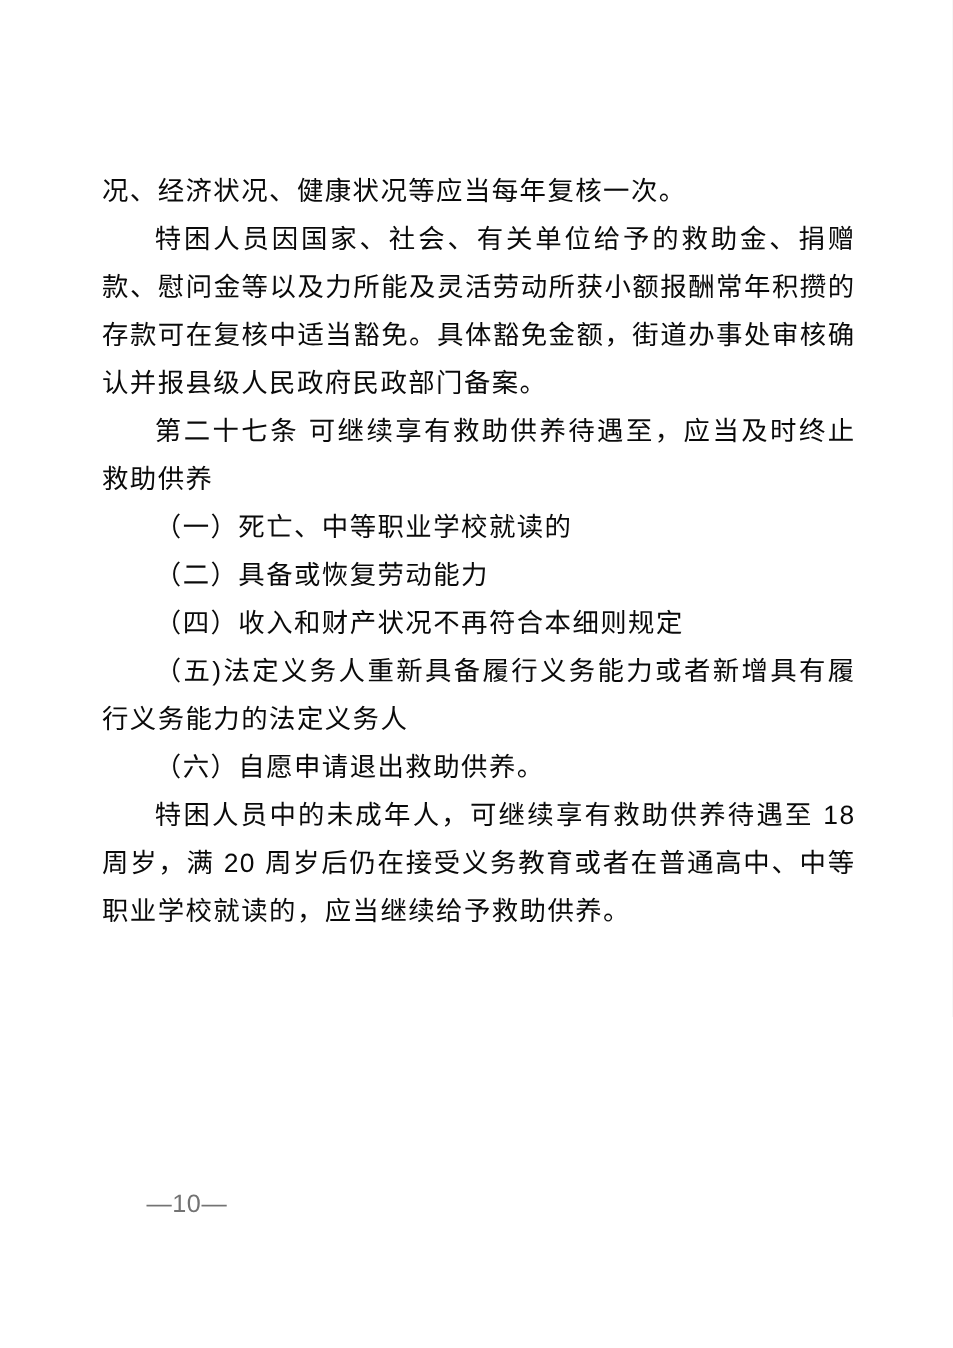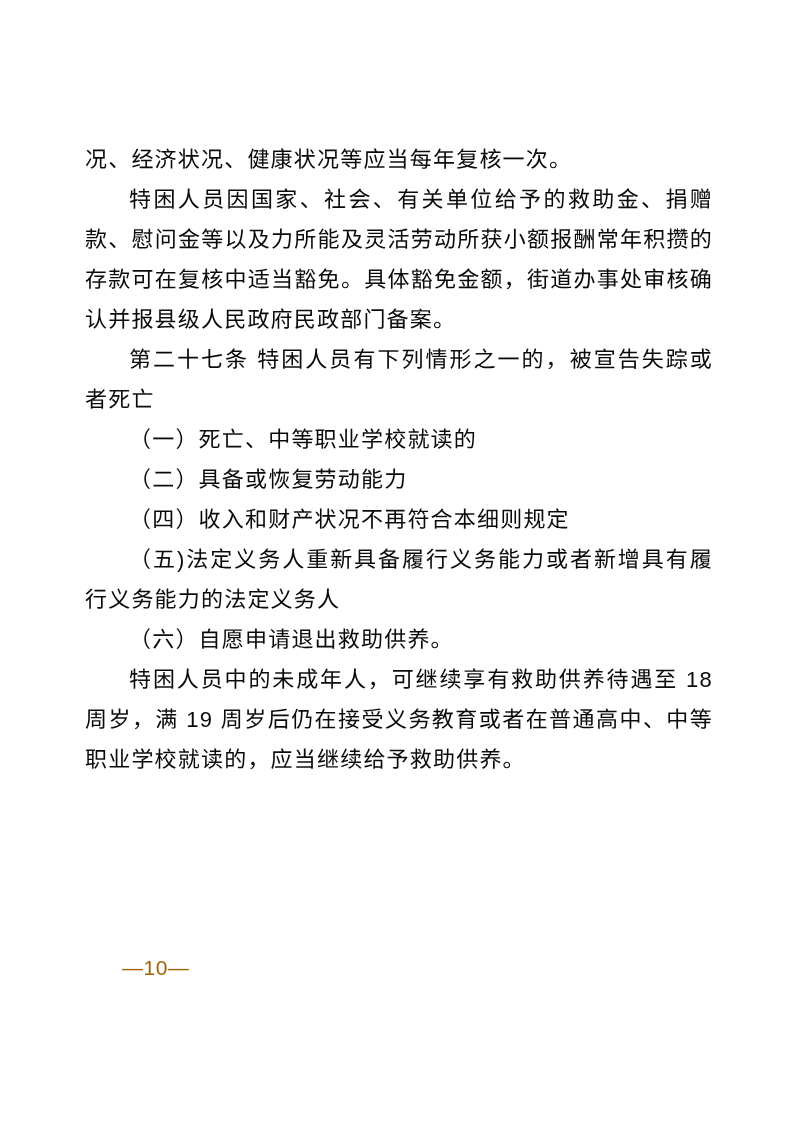--- a/index.html
+++ b/index.html
@@ -32,40 +32,40 @@
   .content p {
     margin: 0;
     padding: 0;
   }
   .content p.indent {
     text-indent: 2em;
   }
   .page-footer {
     position: absolute;
     left: 122px;
-    top: 954px;
+    top: 990px;
     font-size: 21px;
     line-height: 28px;
     letter-spacing: 0.5px;
-    color: #a16207;
+    color: #737373;
     white-space: nowrap;
   }
 </style>
 </head>
 <body>
 
 <div class="page">
 
   <div class="content">
     <p>况、经济状况、健康状况等应当每年复核一次。</p>
     <p class="indent">特困人员因国家、社会、有关单位给予的救助金、捐赠款、慰问金等以及力所能及灵活劳动所获小额报酬常年积攒的存款可在复核中适当豁免。具体豁免金额，街道办事处审核确认并报县级人民政府民政部门备案。</p>
-    <p class="indent">第二十七条 特困人员有下列情形之一的，被宣告失踪或者死亡</p>
+    <p class="indent">第二十七条 可继续享有救助供养待遇至，应当及时终止救助供养</p>
     <p class="indent">（一）死亡、中等职业学校就读的</p>
     <p class="indent">（二）具备或恢复劳动能力</p>
     <p class="indent">（四）收入和财产状况不再符合本细则规定</p>
     <p class="indent">（五)法定义务人重新具备履行义务能力或者新增具有履行义务能力的法定义务人</p>
     <p class="indent">（六）自愿申请退出救助供养。</p>
-    <p class="indent">特困人员中的未成年人，可继续享有救助供养待遇至 18 周岁，满 19 周岁后仍在接受义务教育或者在普通高中、中等职业学校就读的，应当继续给予救助供养。</p>
+    <p class="indent">特困人员中的未成年人，可继续享有救助供养待遇至 18 周岁，满 20 周岁后仍在接受义务教育或者在普通高中、中等职业学校就读的，应当继续给予救助供养。</p>
   </div>
 
   <div class="page-footer">—10—</div>
 
 </div>
 
 </body></html>

